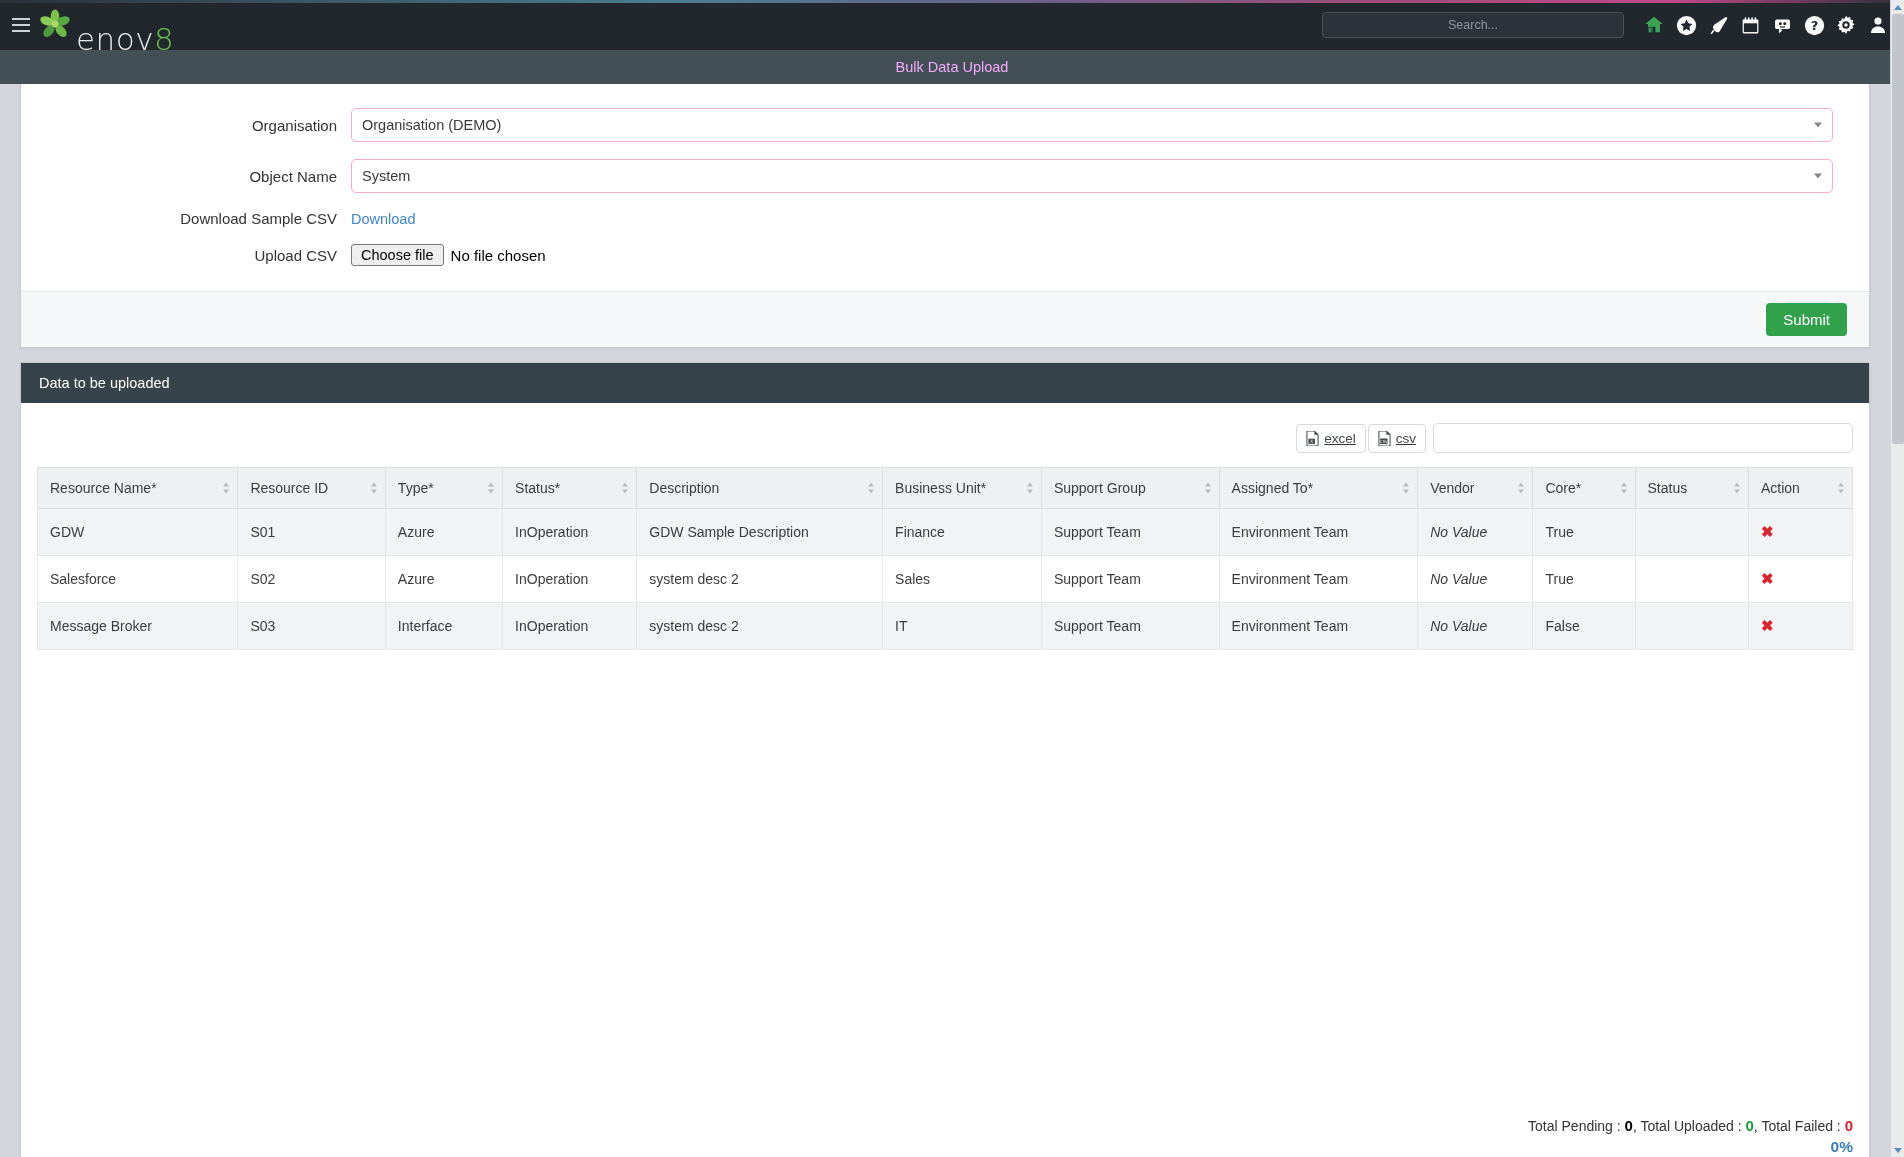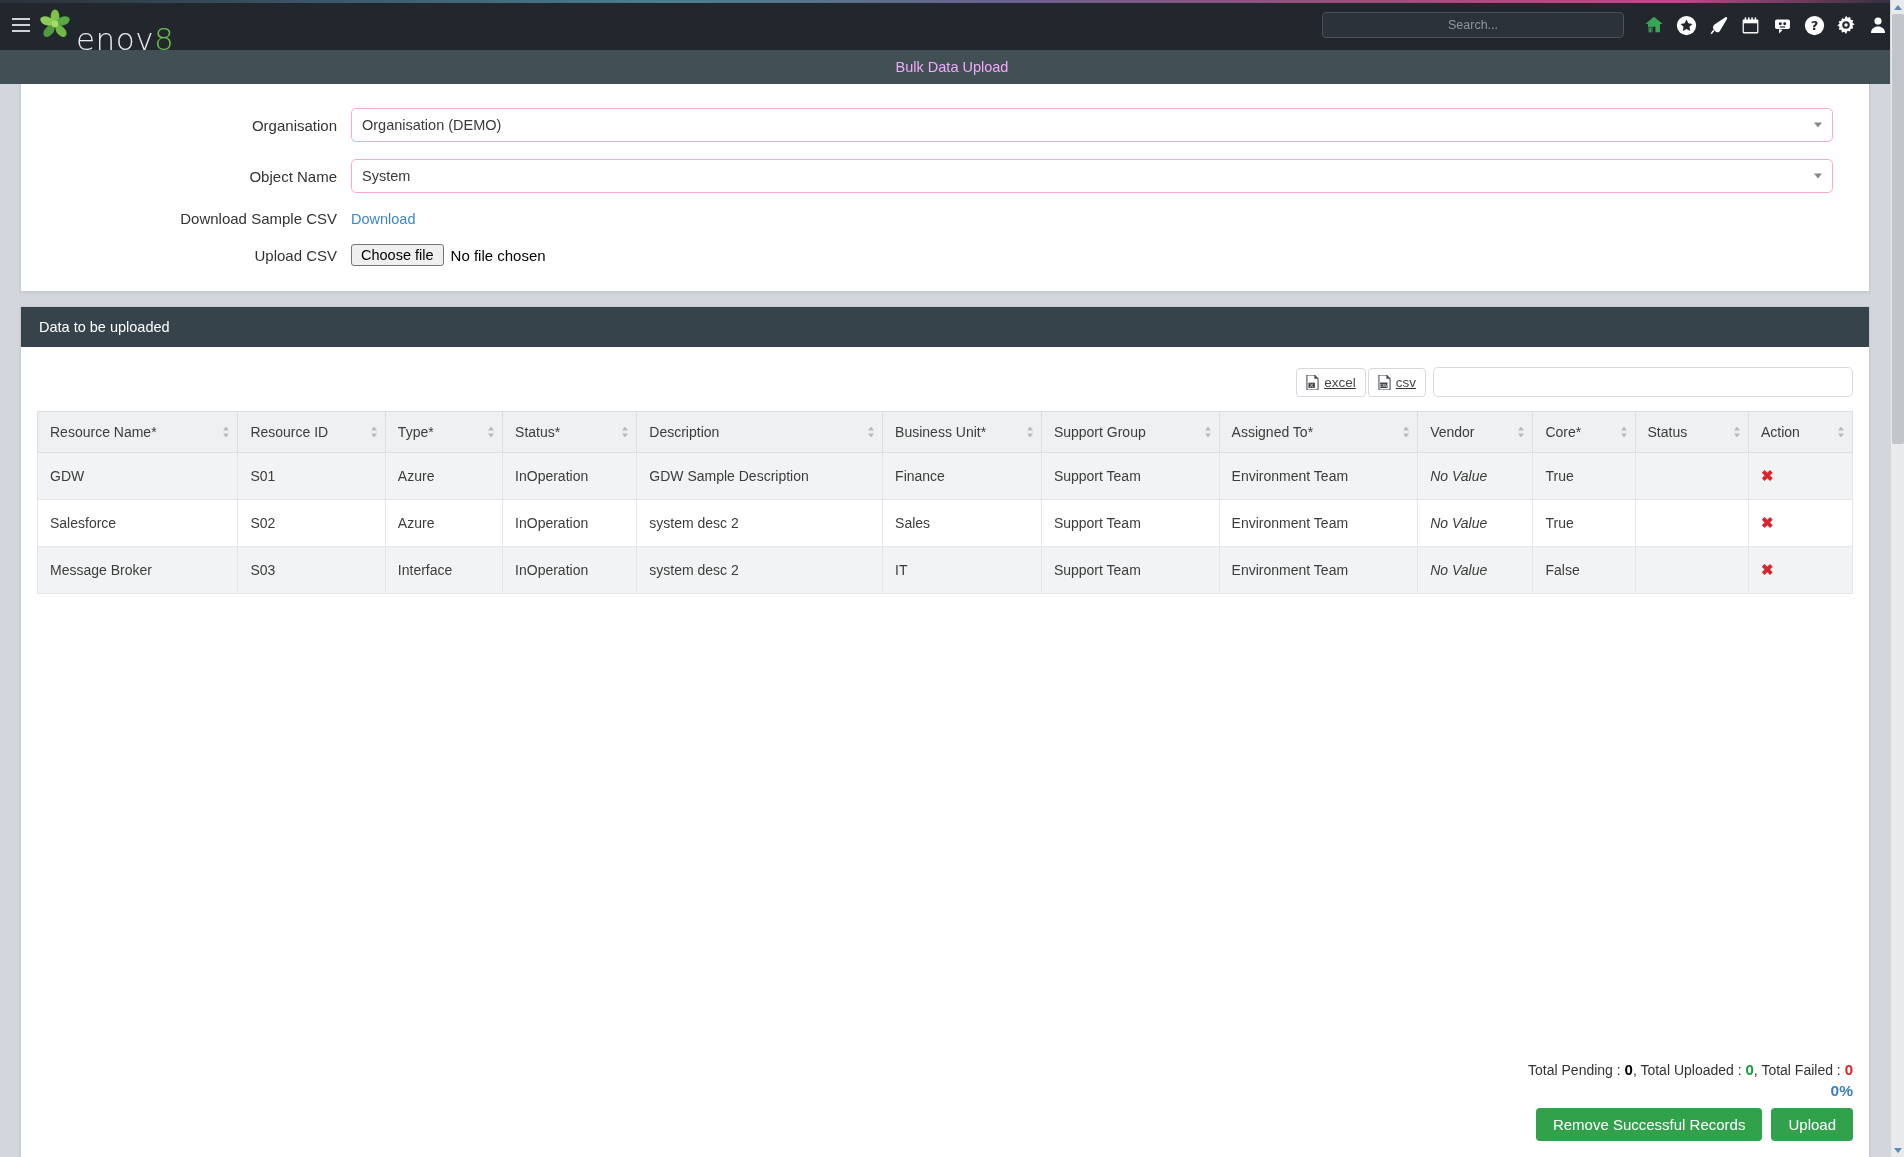--- a/index.html
+++ b/index.html
@@ -355,20 +355,23 @@
       <div class="form-row">
         <div class="form-label">Upload CSV</div>
         <div class="form-field">
           <div class="filebox">
             <span class="choose-file">Choose file</span>
             <span class="no-file">No file chosen</span>
           </div>
         </div>
       </div>
 
+    </div>
+    <div class="form-footer">
+      <button class="btn btn-green">Submit</button>
     </div>
   </div>
 
   <div class="data-panel">
     <div class="data-header">
       <span>Data to be uploaded</span>
     </div>
 
     <div class="data-body">
 

